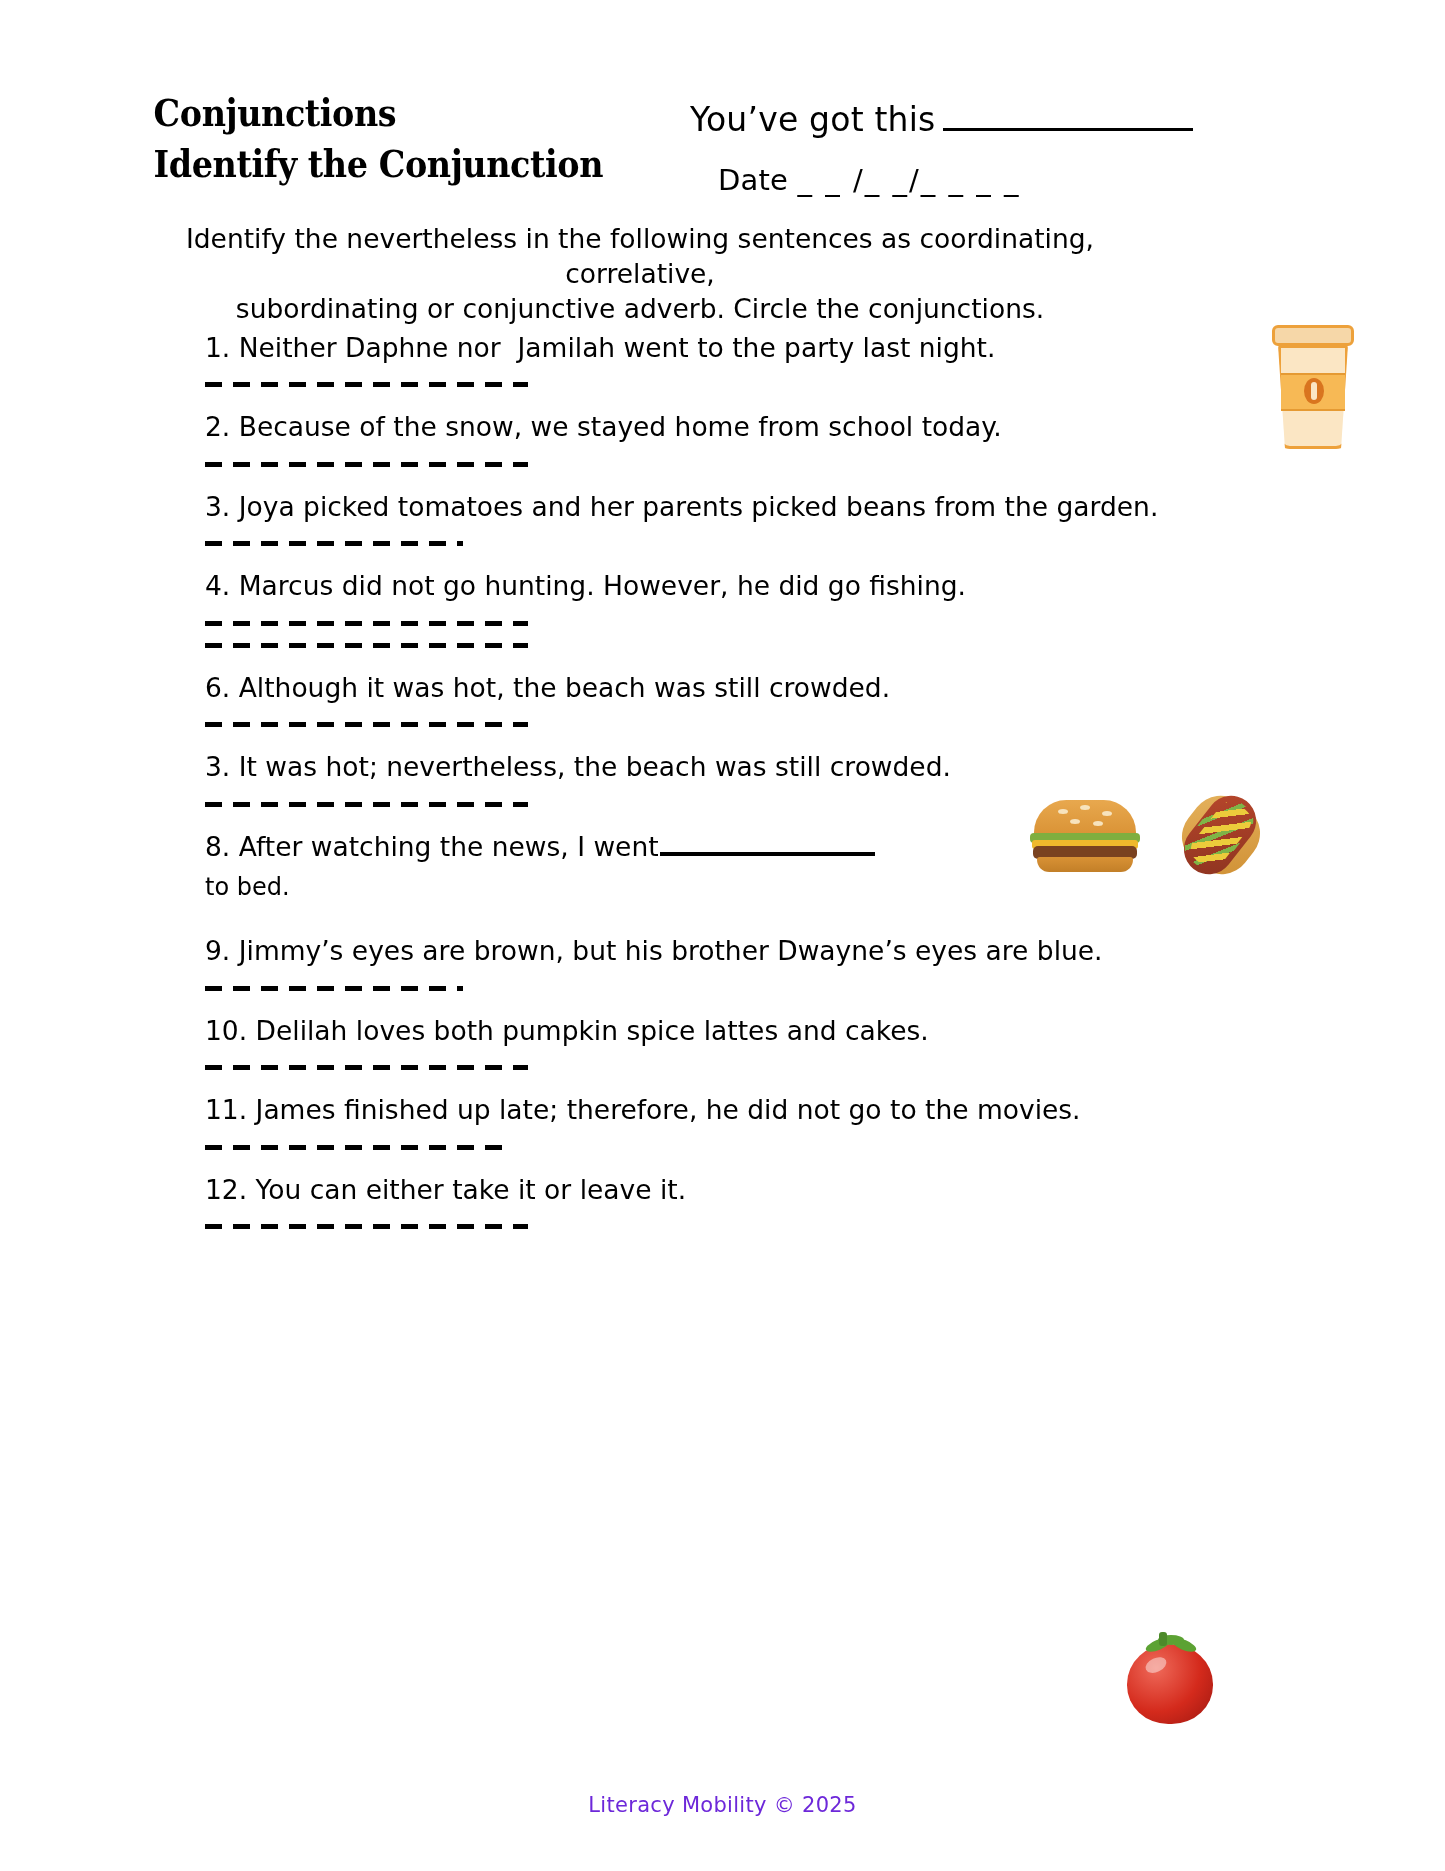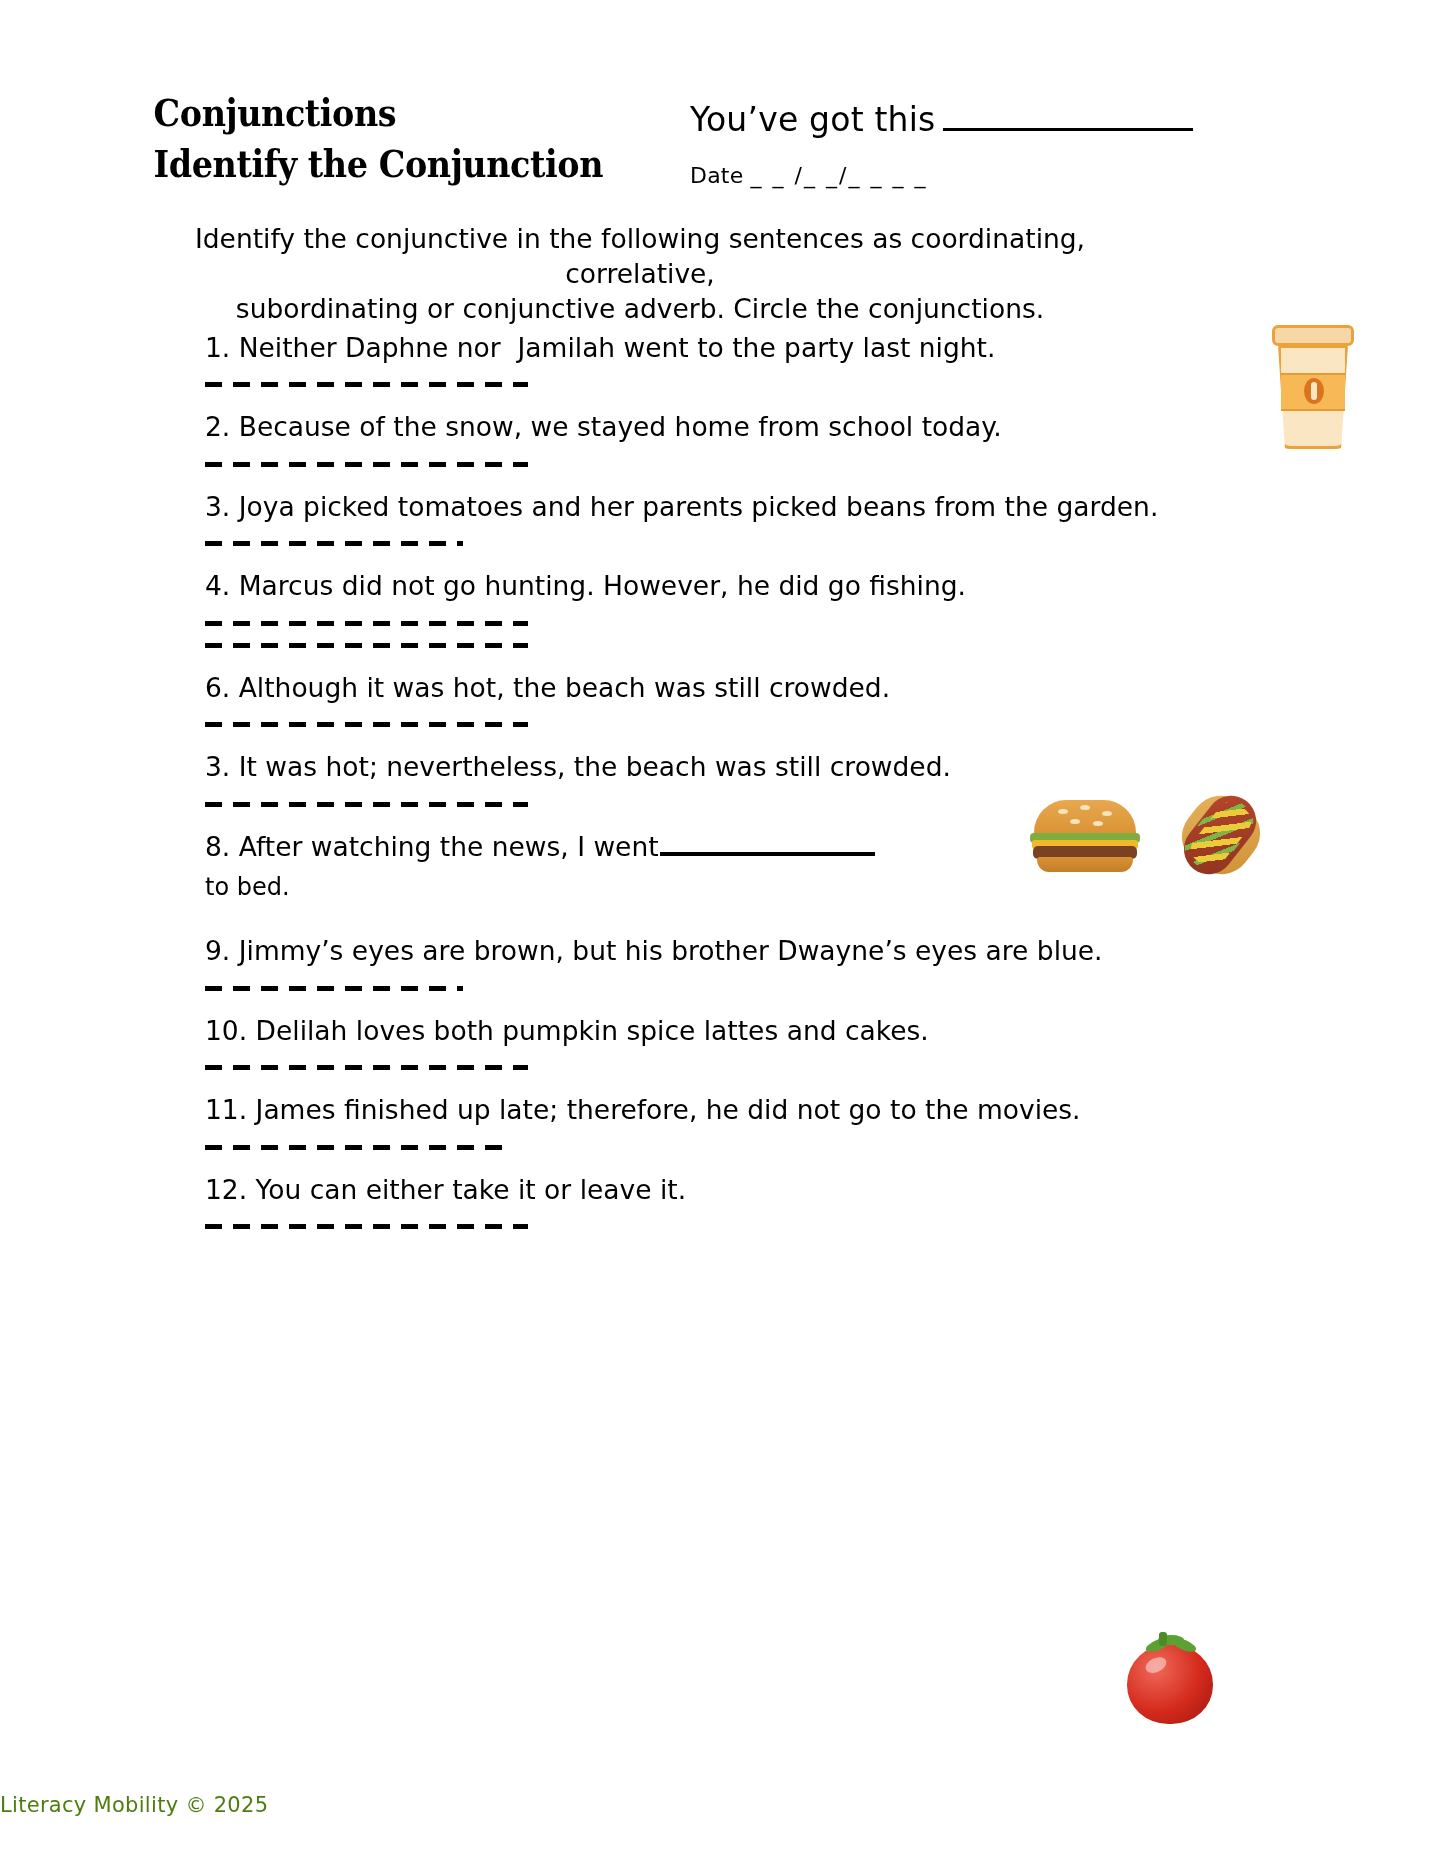--- a/index.html
+++ b/index.html
@@ -73,24 +73,25 @@
   }
   .name-blank {
     display: inline-block;
     width: 250px;
     border-bottom: 3px solid #000;
     height: 22px;
     margin-left: 8px;
     vertical-align: baseline;
   }
   .date-line {
-    font-size: 22px;
+    font-size: 29px;
     line-height: 1.35;
     white-space: nowrap;
     margin-top: 18px;
+    margin-left: 28px;
     letter-spacing: 0.2px;
   }
   .date-slots {
     letter-spacing: 2px;
   }
 
   
   .instructions {
     position: absolute;
     left: 140px;
@@ -325,22 +326,23 @@
     background: #5ca233;
     border-radius: 50%;
   }
 
   
   .footer {
     position: absolute;
     left: 0;
     top: 1793px;
     width: 1445px;
+    text-align: center;
     font-size: 21px;
-    color: #4d7c0f;
+    color: #6d28d9;
     letter-spacing: 0.3px;
   }
 </style>
 </head>
 <body>
 
 <div class="page">
 
   <div class="header">
 
@@ -354,21 +356,21 @@
         <span>You’ve got this</span><span class="name-blank"></span>
       </div>
       <div class="date-line">
         <span>Date</span>
         <span class="date-slots">_ _ /_ _/_ _ _ _</span>
       </div>
     </div>
   </div>
 
   <div class="instructions">
-    <div>Identify the conjunctive in the following sentences as coordinating, correlative,</div>
+    <div>Identify the nevertheless in the following sentences as coordinating, correlative,</div>
     <div>subordinating or conjunctive adverb. Circle the conjunctions.</div>
   </div>
 
   <div class="questions" id="questions-container">
       <div class="q-item">
         <div class="q-text">1. Neither Daphne nor  Jamilah went to the party last night.</div>
         <div class="q-rule" aria-label="———————————————" style="width: 322.5px;"></div>
       </div>
       <div class="q-item">
         <div class="q-text">2. Because of the snow, we stayed home from school today.</div>

